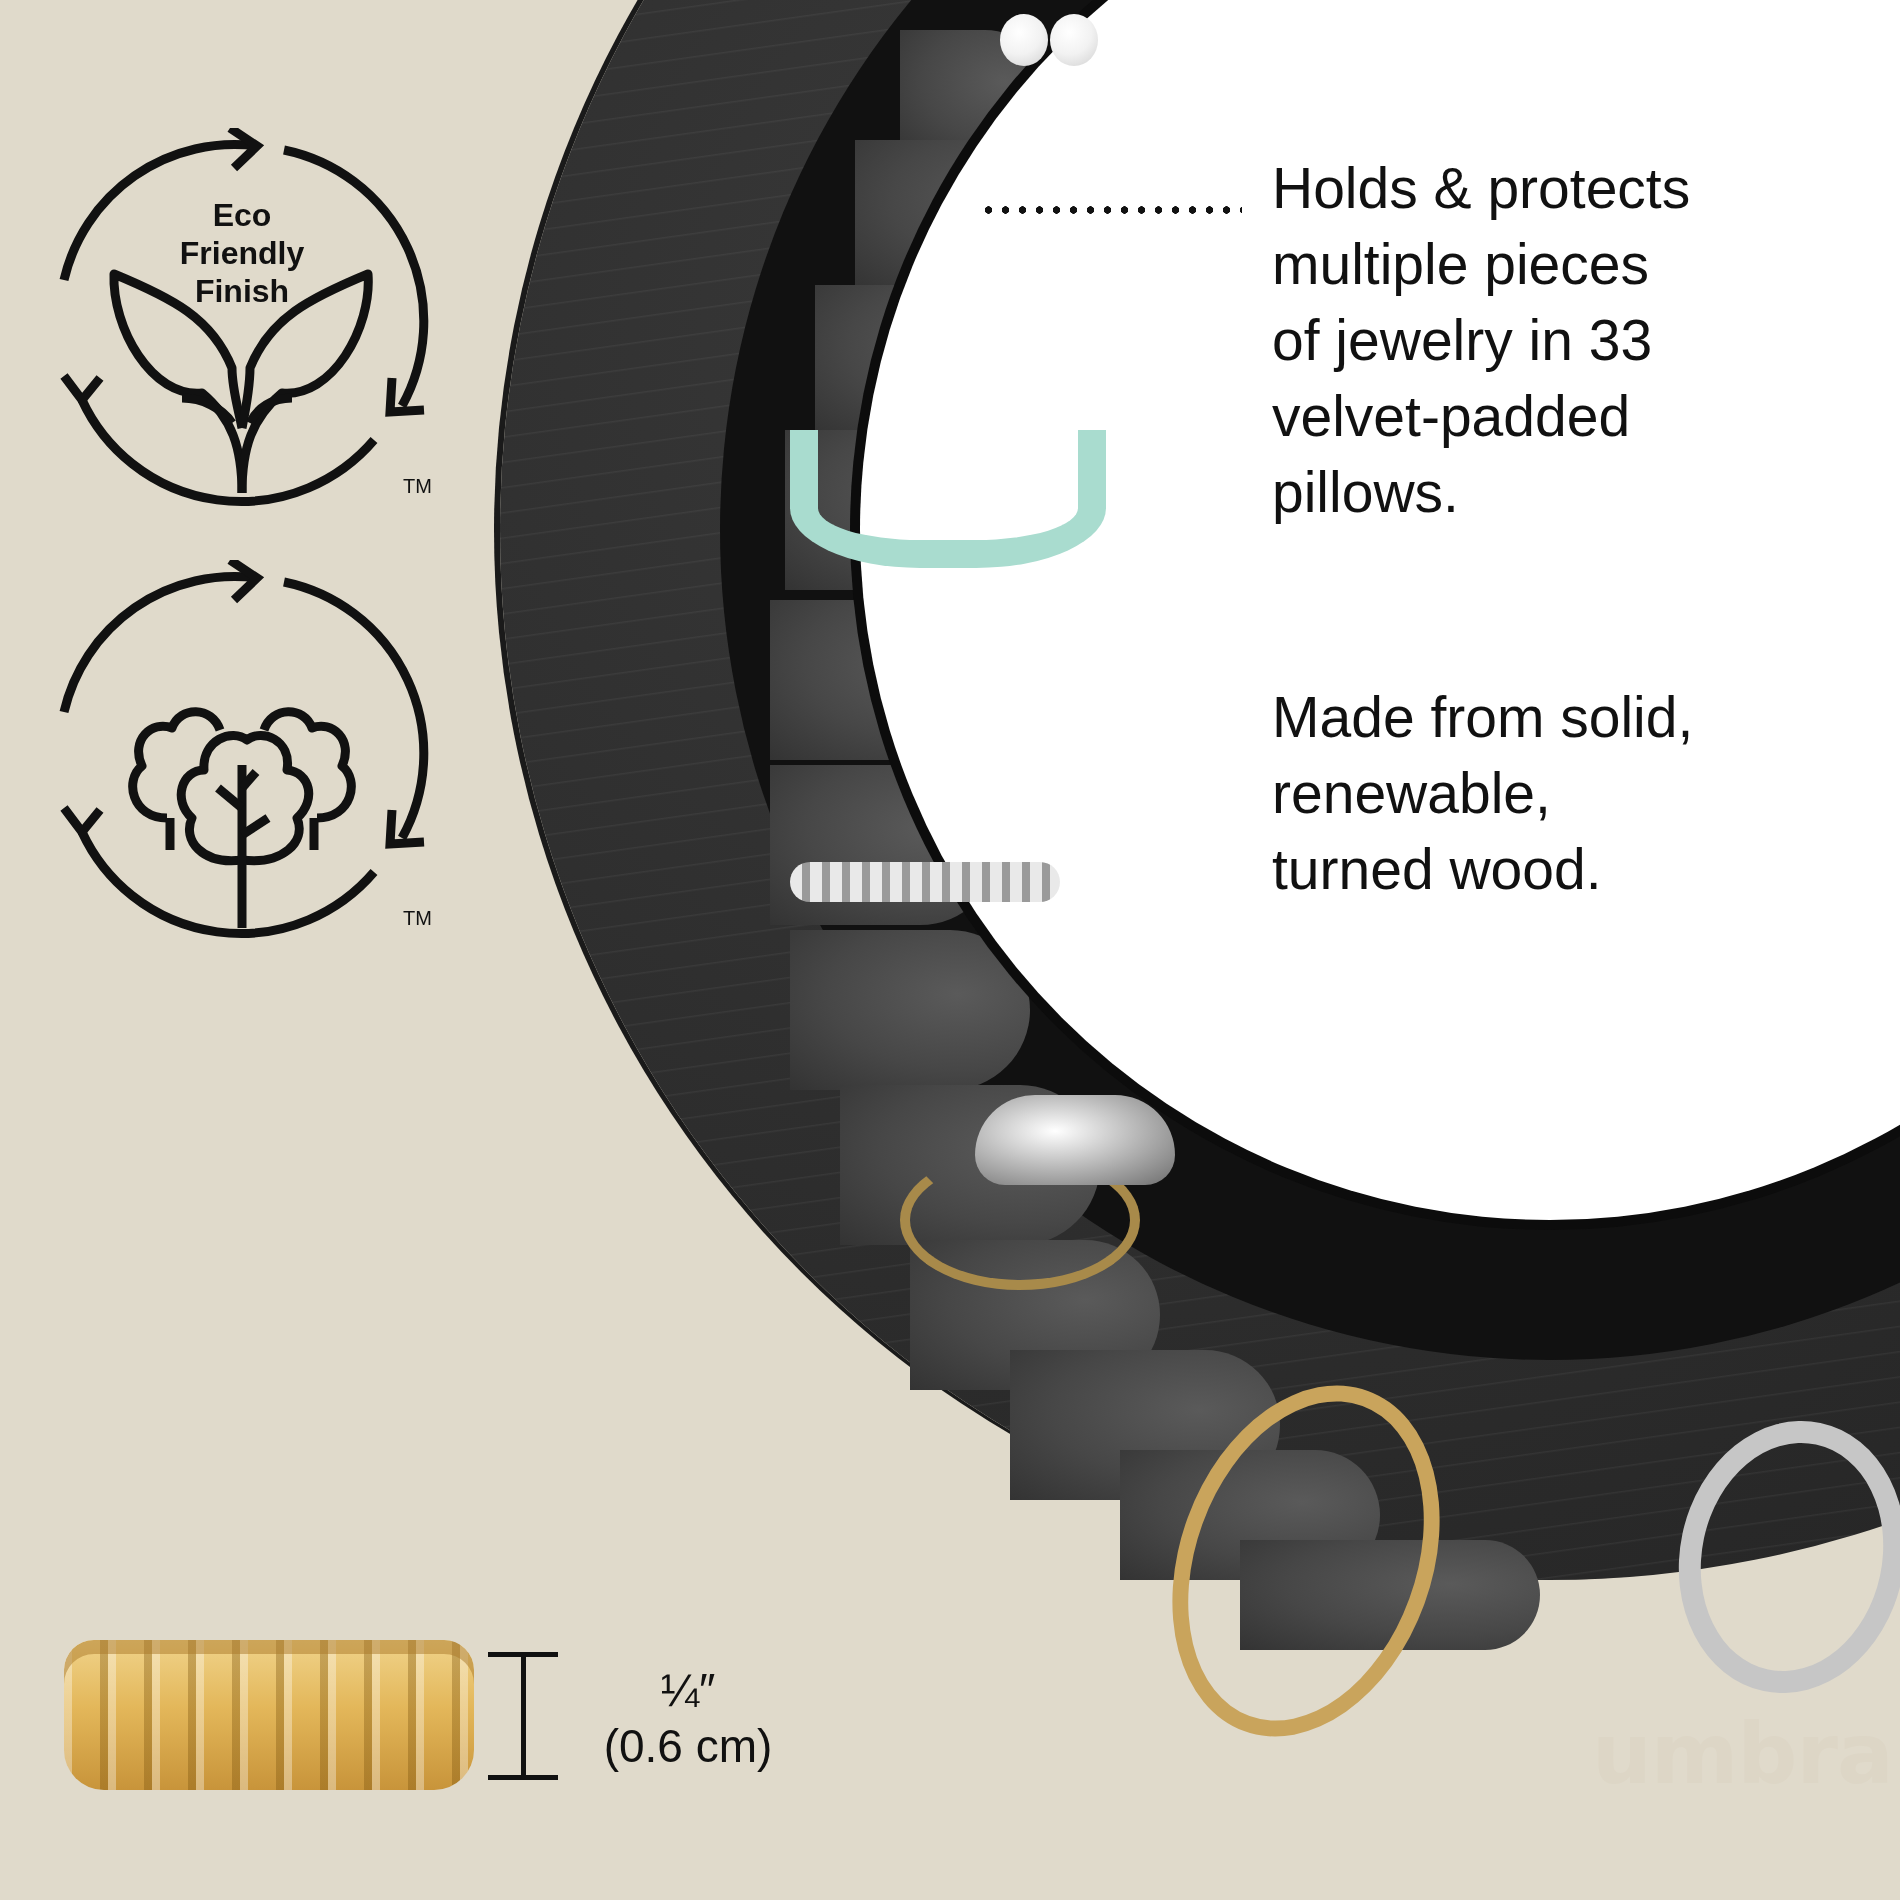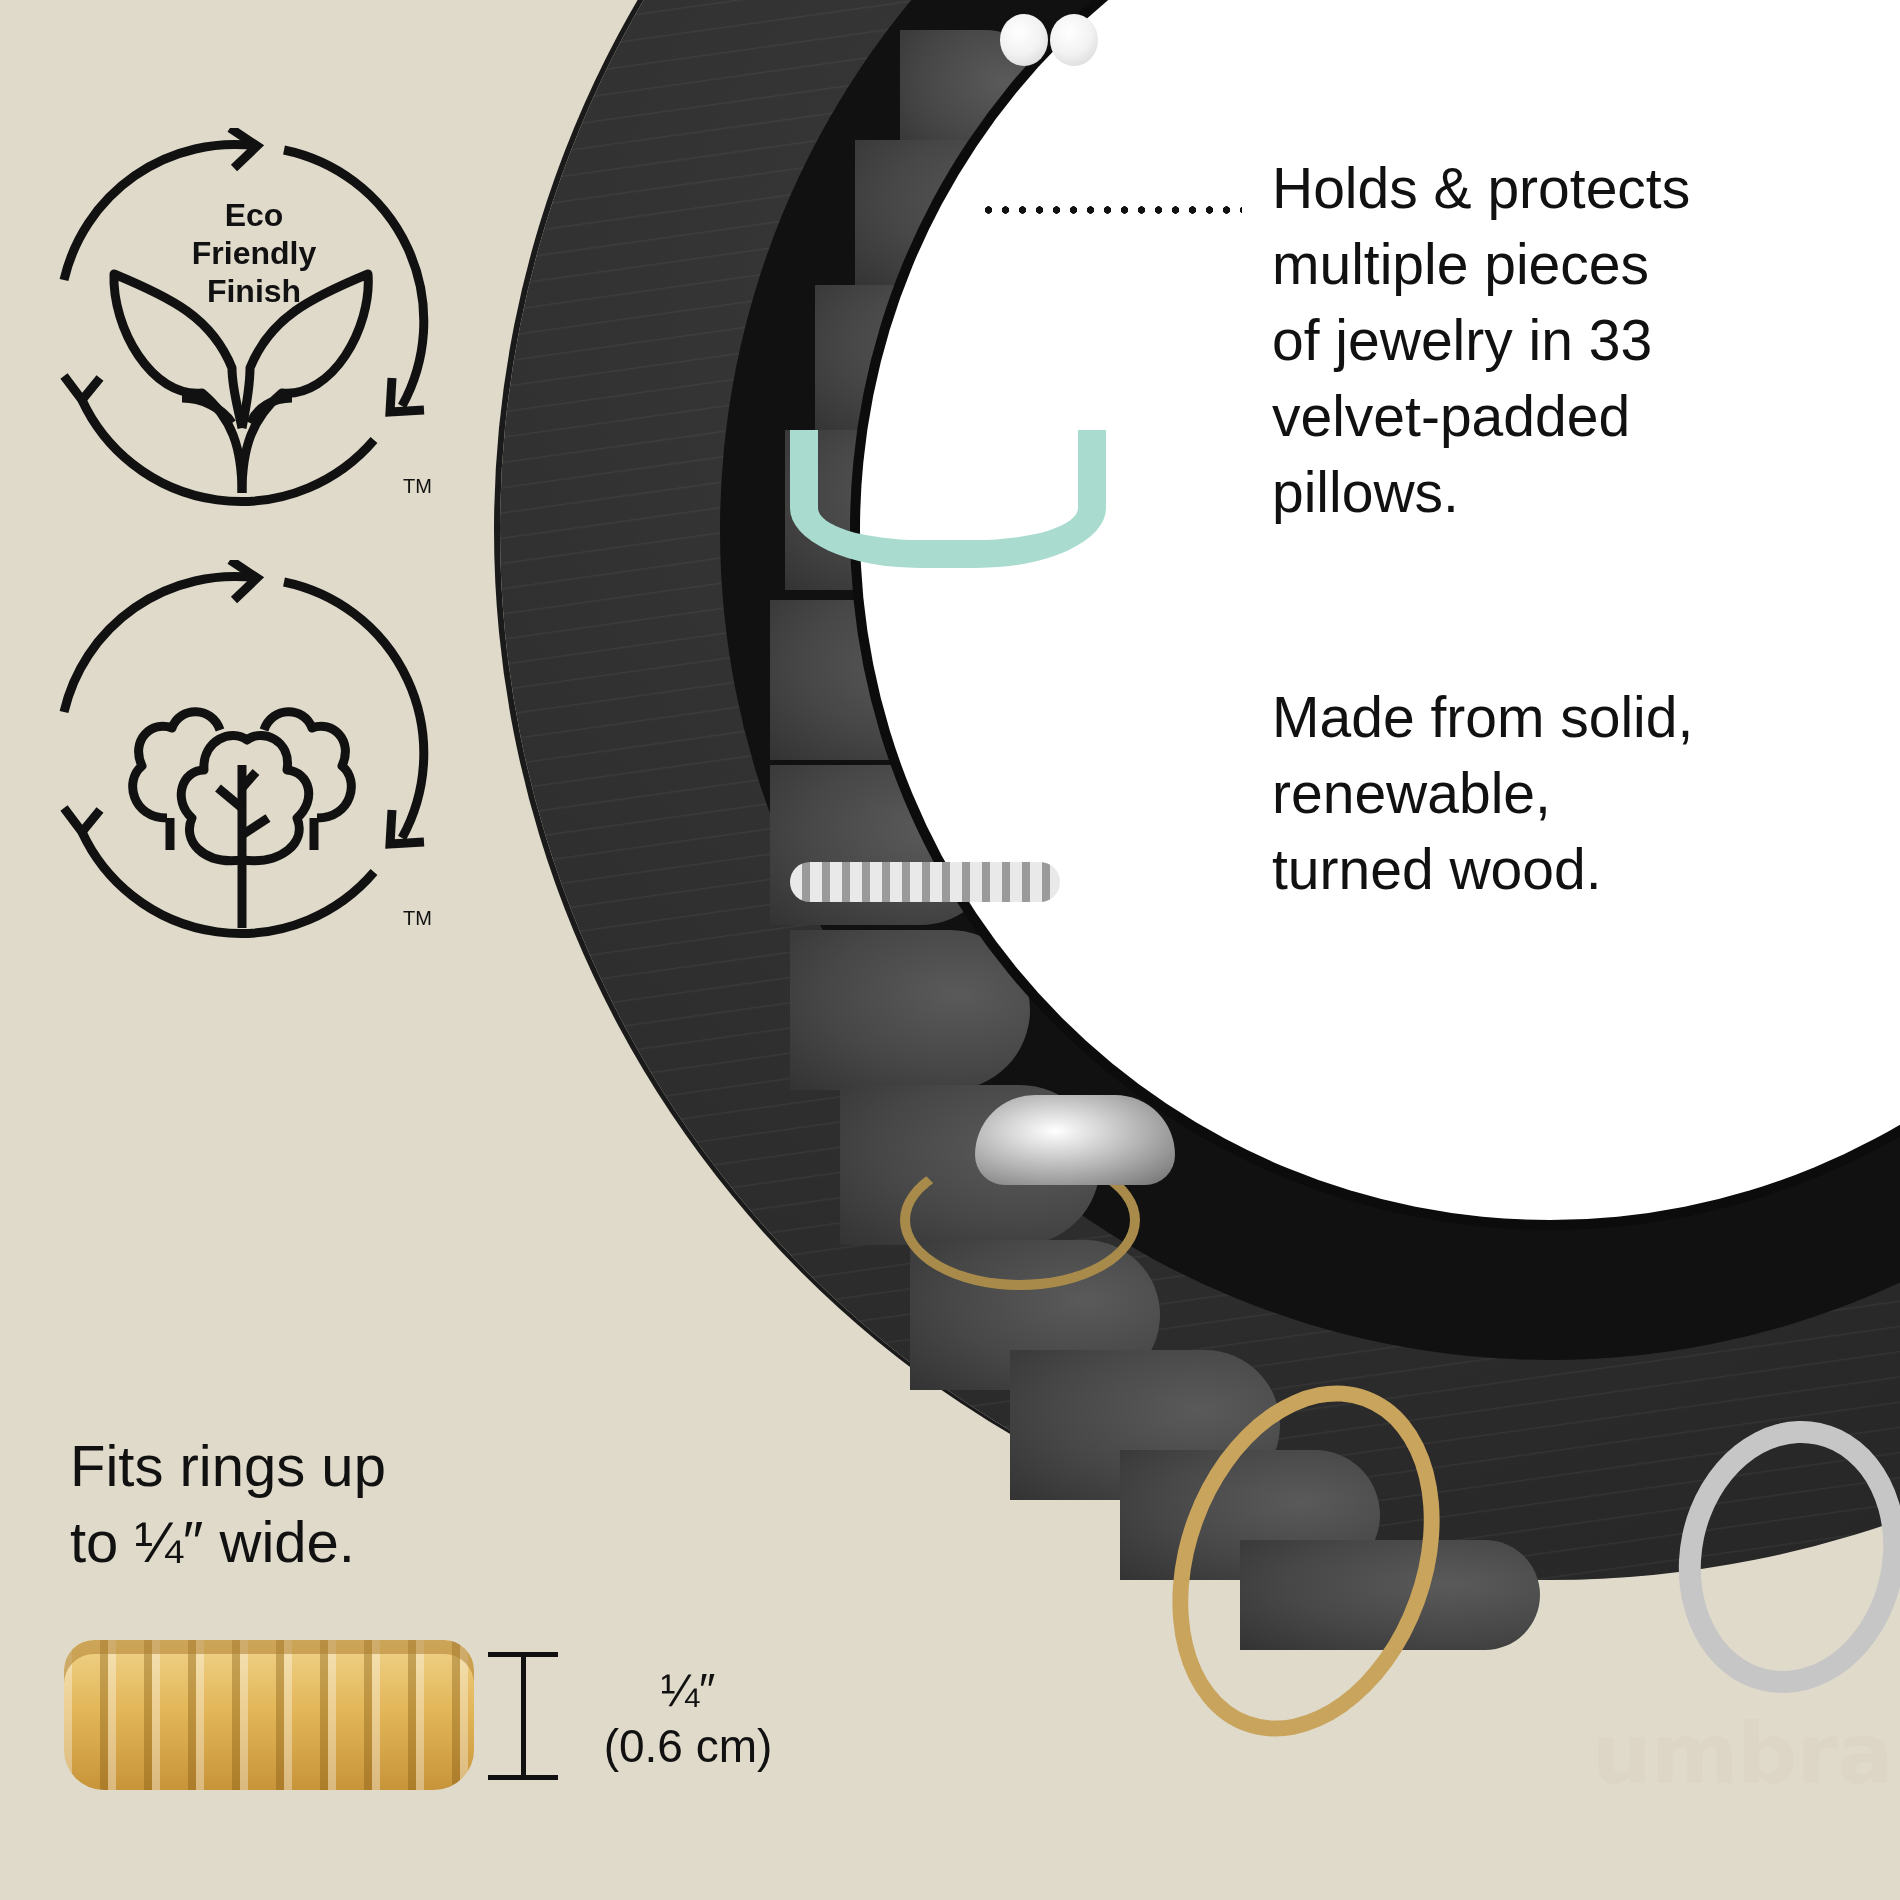--- a/index.html
+++ b/index.html
@@ -104,21 +104,21 @@
   .brand {
     position: absolute; left: 1592px; top: 1705px;
     font-size: 84px; font-weight: 700; color: #ddd6c6; letter-spacing: -1px;
     font-family: "DejaVu Sans", sans-serif;
   }
   
   .badge { position: absolute; width: 380px; height: 380px; }
   .badge-1 { left: 52px; top: 128px; }
   .badge-2 { left: 52px; top: 560px; }
   .badge-title {
-    position: absolute; left: 12px; width: 380px; text-align: center;
+    position: absolute; left: 0; width: 380px; text-align: center;
     font-size: 32px; line-height: 38px; font-weight: 700; color: #111; white-space: pre-line;
   }
   .badge-1 .badge-title { top: 68px; }
   .badge-2 .badge-title { top: 66px; }
   .tm { position: absolute; right: 0; bottom: 10px; font-size: 20px; font-weight: 400; color: #111; }
   .badge svg { position: absolute; left: 0; top: 0; }
 </style>
 </head>
 <body>
 
@@ -204,22 +204,20 @@
   <div class="leader"></div>
   <div class="feature feature-1">Holds &amp; protects
 multiple pieces
 of jewelry in 33
 velvet-padded
 pillows.</div>
   <div class="feature feature-2">Made from solid,
 renewable,
 turned wood.</div>
 
-  <div class="fits">Fits rings up
-to ¼″ wide.</div>
   <div class="gold-ring"></div>
   <div class="measure-bar">
     <div class="t"></div>
       <div class="v"></div>
       <div class="b"></div>
   </div>
   <div class="measure-label">¼″
 (0.6 cm)</div>
 
   <div class="brand">umbra</div>

